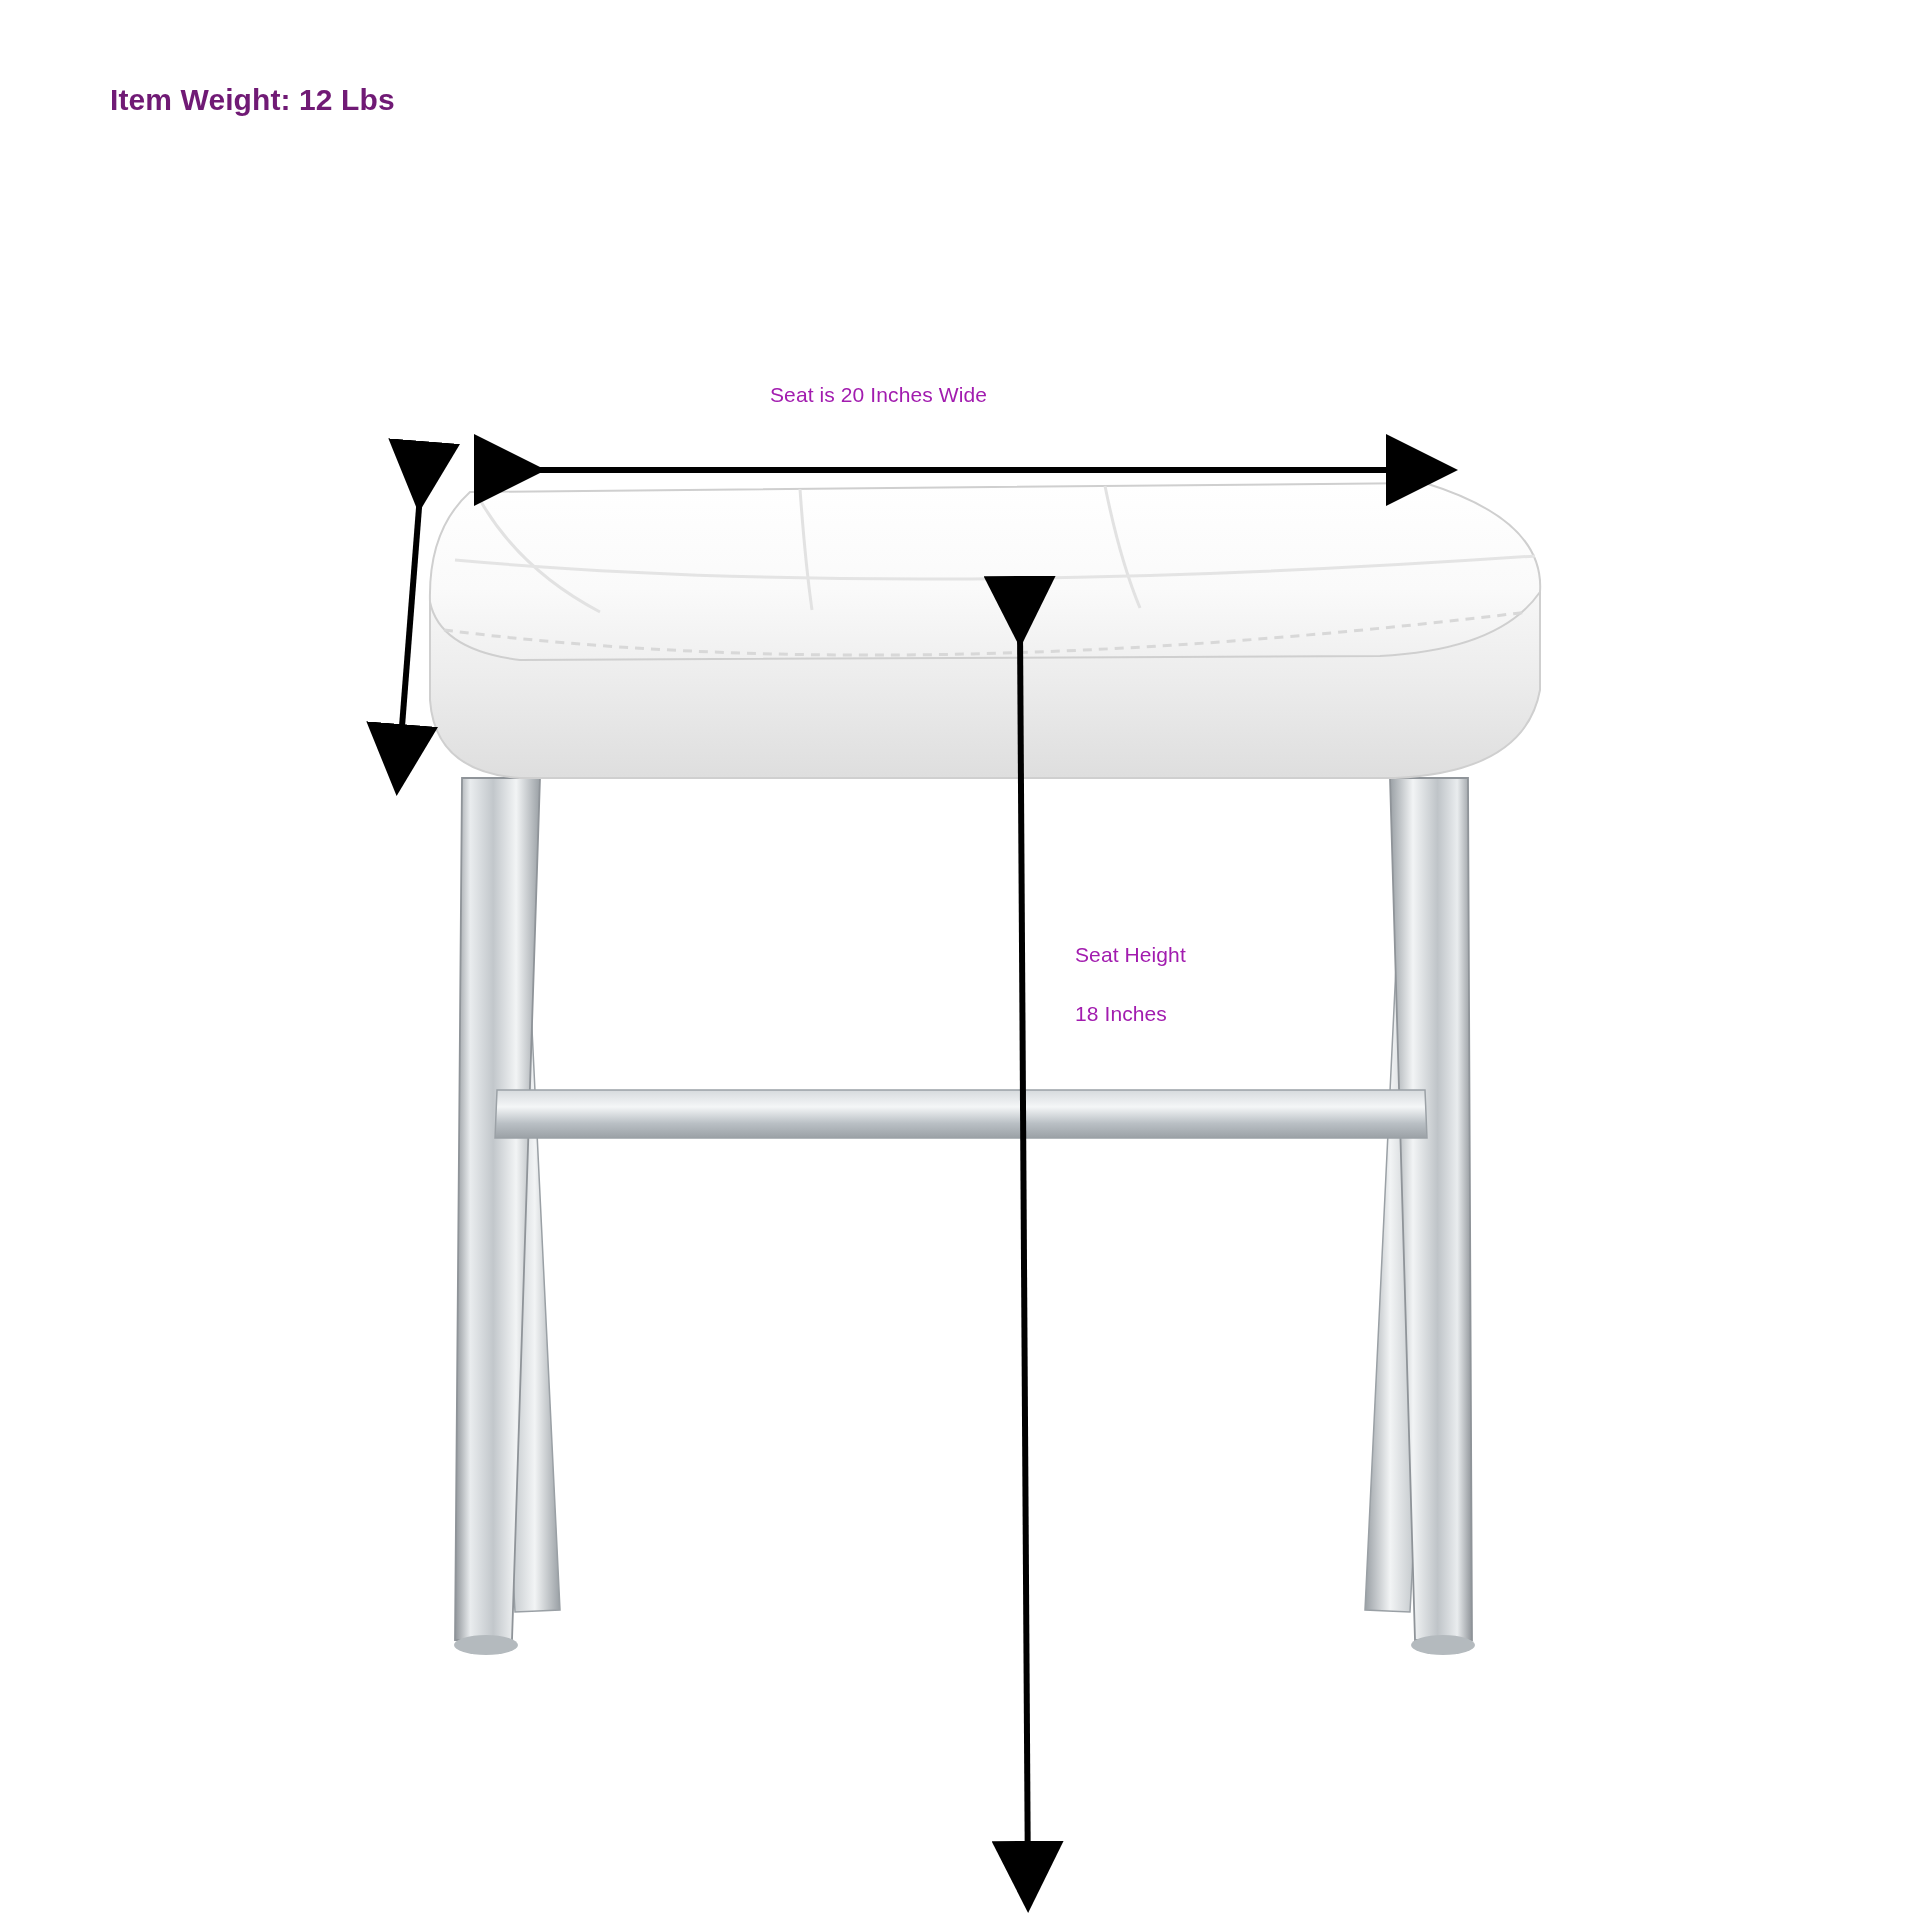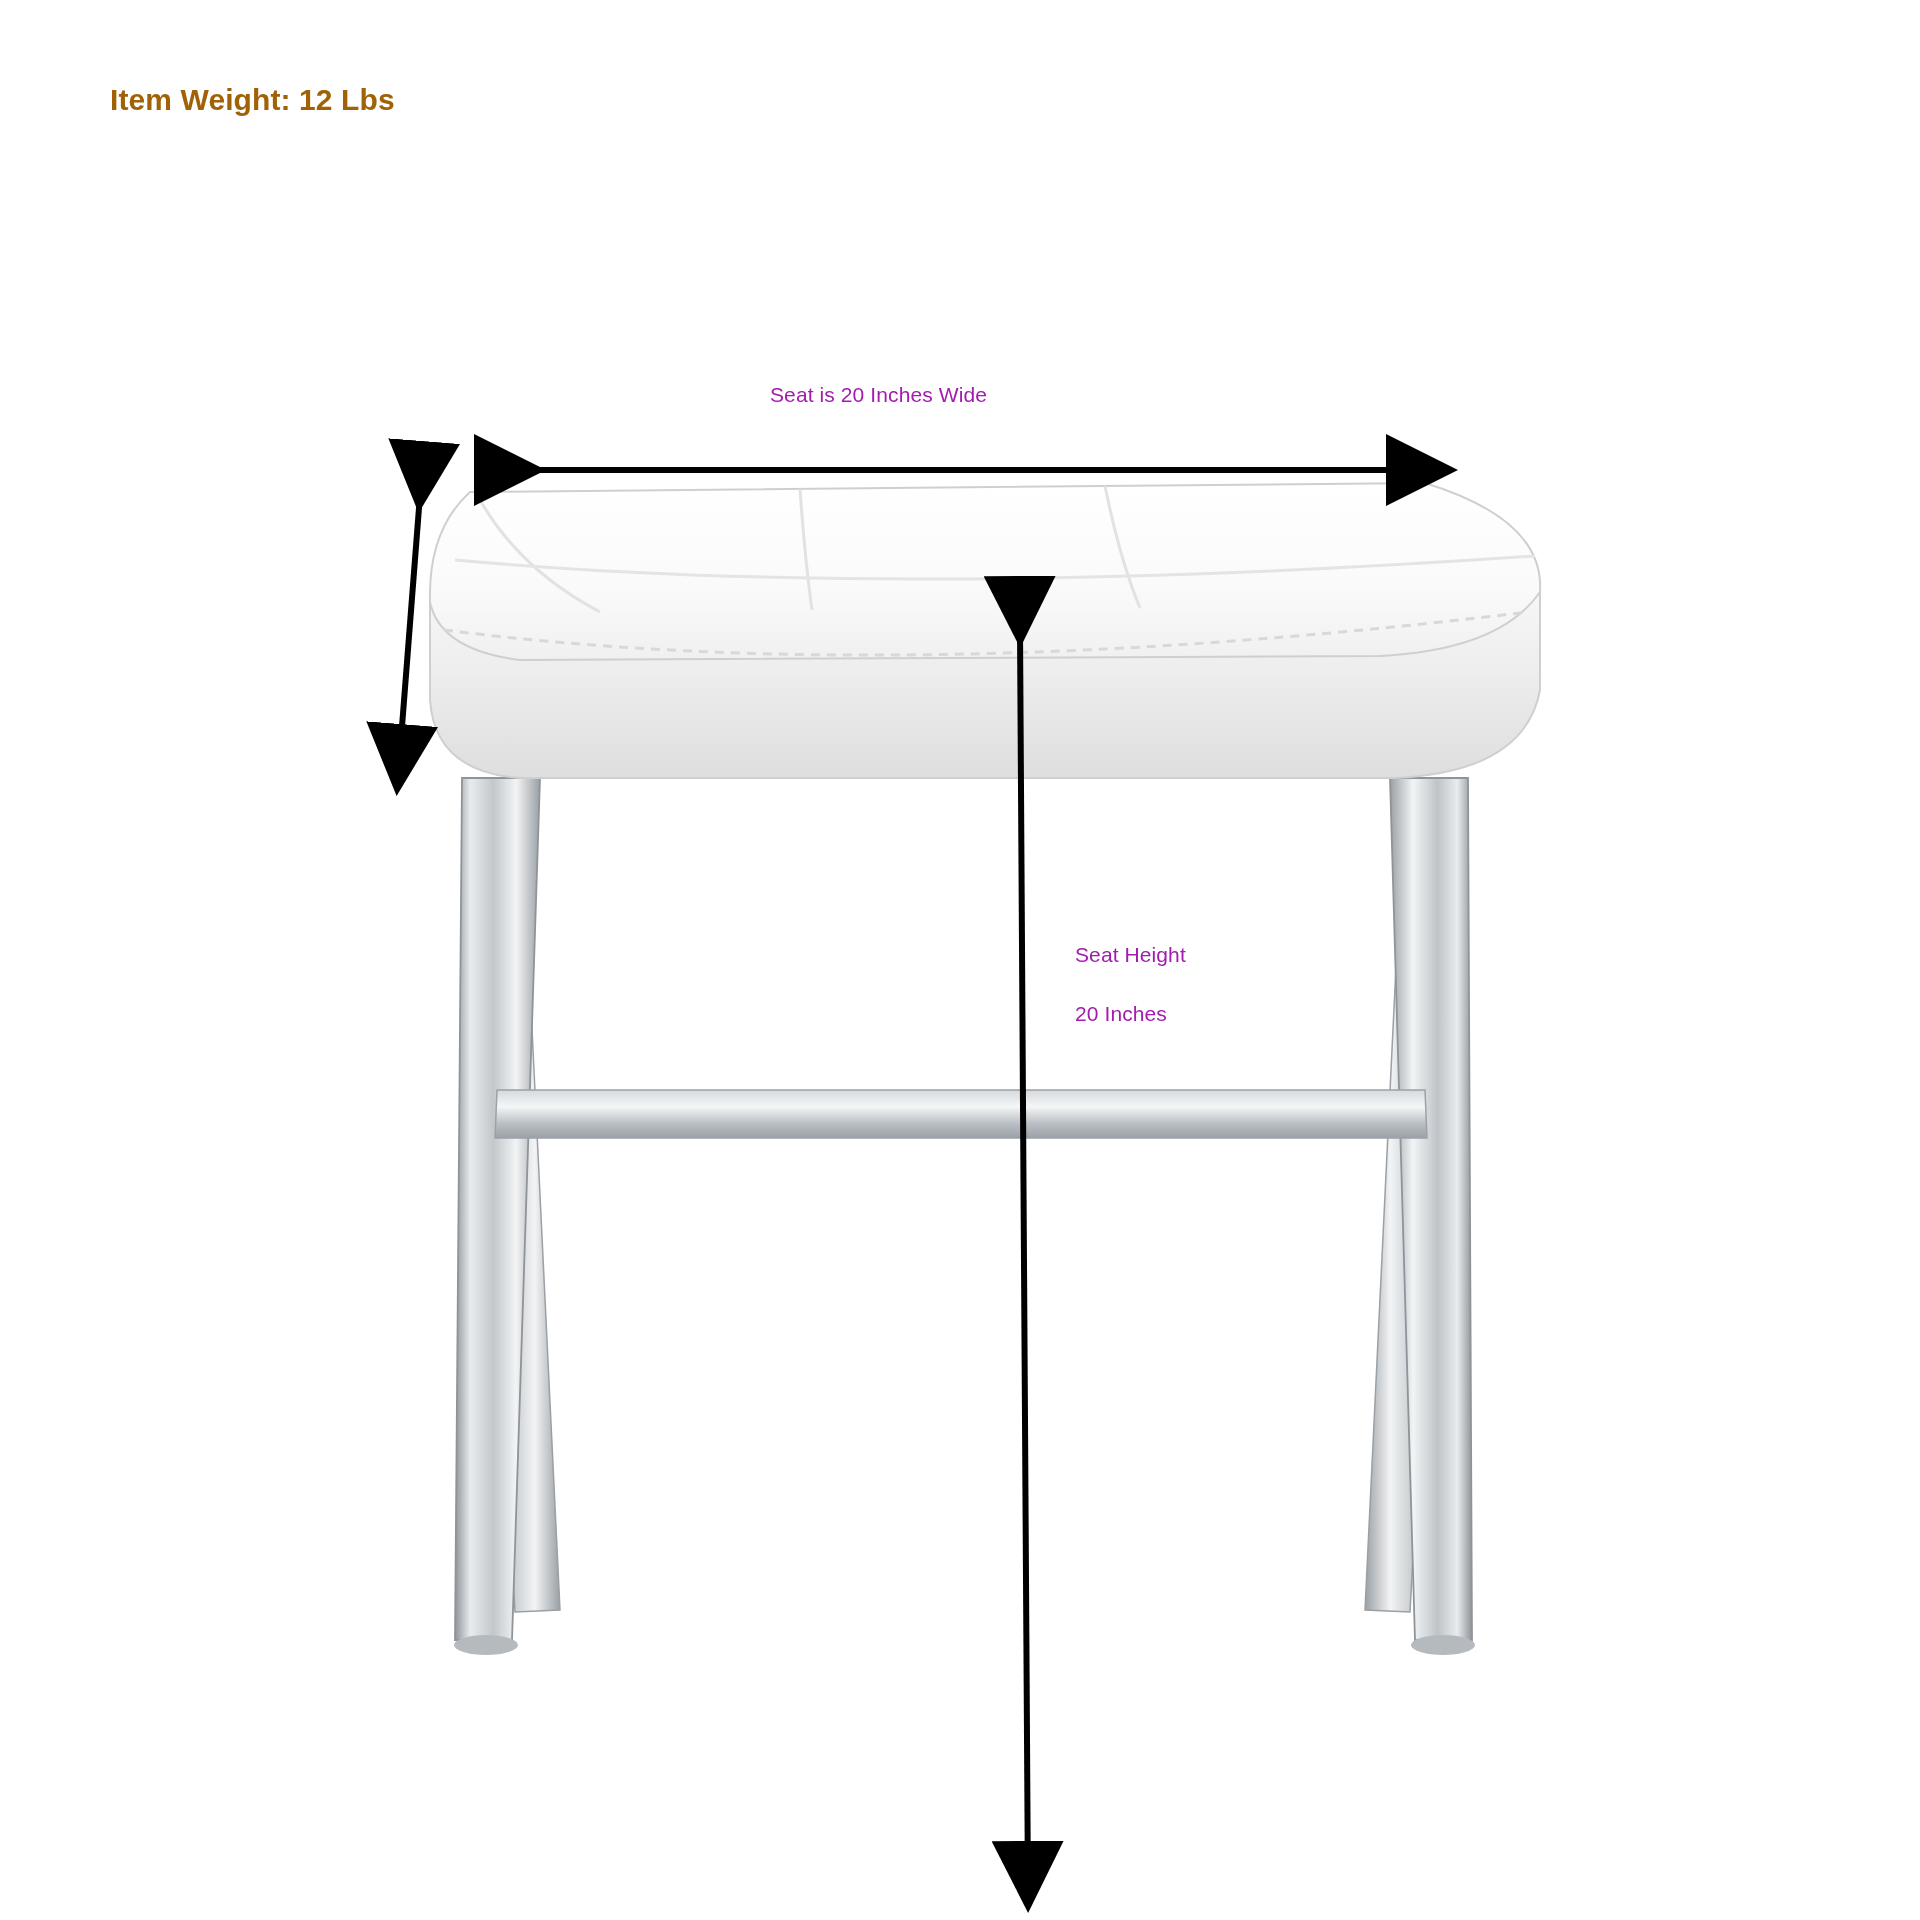--- a/index.html
+++ b/index.html
@@ -26,21 +26,21 @@
     line-height: 1.45;
     color: #a21caf;
     white-space: pre-line;
     letter-spacing: 0.1px;
   }
   #weight-note {
     left: 110px;
     top: 78px;
     font-size: 30px;
     font-weight: bold;
-    color: #a16207;
+    color: #701a75;
   }
   #width-label {
     left: 770px;
     top: 380px;
     text-align: center;
   }
   #depth-label {
     left: 143px;
     top: 550px;
     width: 260px;
@@ -160,16 +160,16 @@
     </g>
   </svg>
 
   <div class="ann" id="weight-note">Item Weight: 12 Lbs</div>
 
   <div class="ann" id="width-label">Seat is 20 Inches Wide</div>
 
 
   <div class="ann" id="height-label">
     <span>Seat Height</span>
-    <span class="l2">20 Inches</span>
+    <span class="l2">18 Inches</span>
   </div>
 
 </div>
 
 </body></html>

